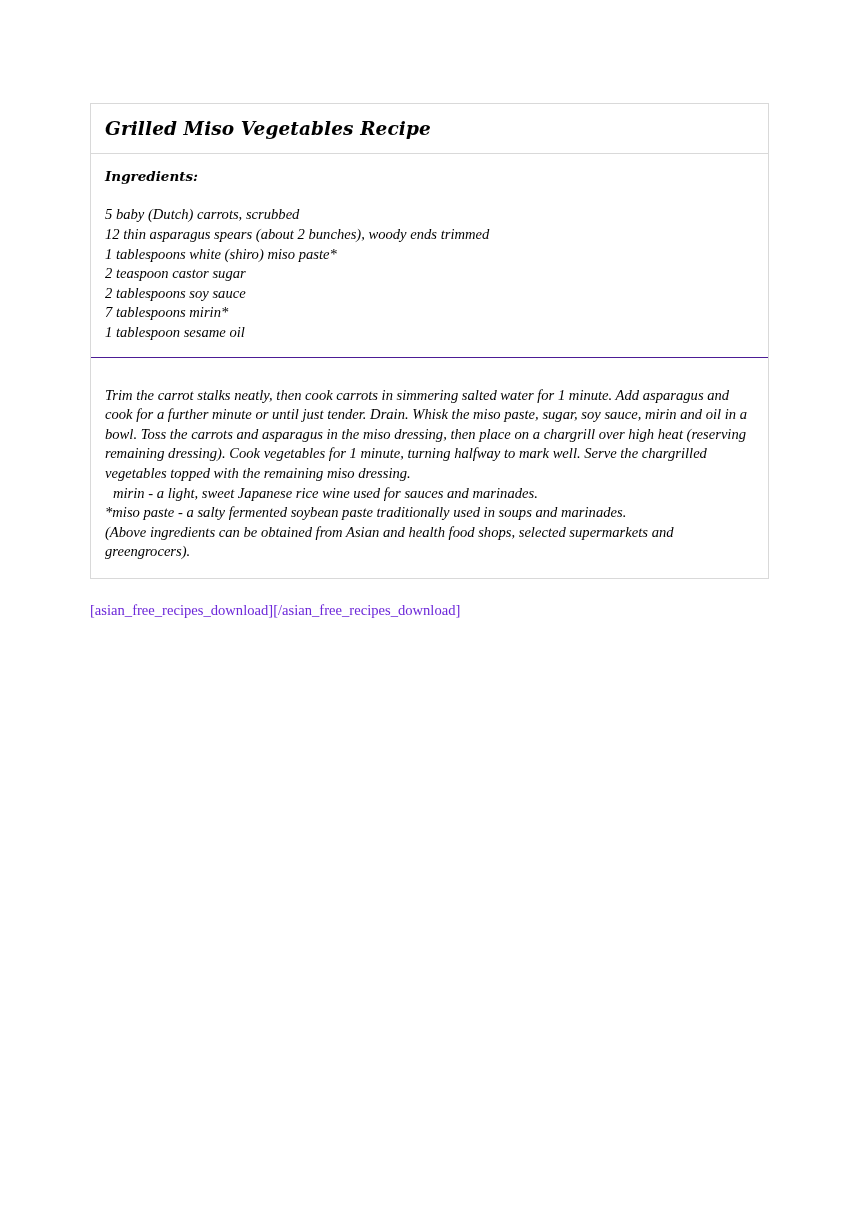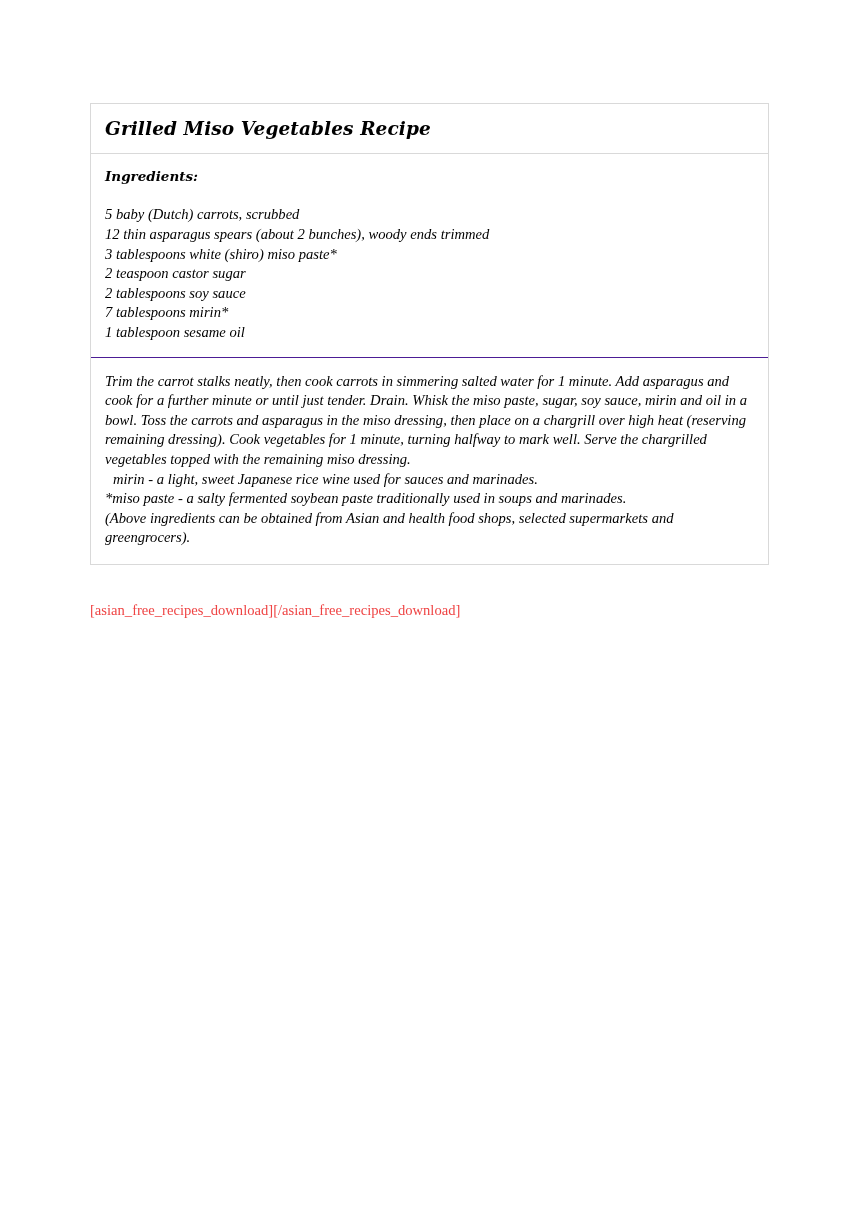--- a/index.html
+++ b/index.html
@@ -62,21 +62,21 @@
     margin: 19px 0 0 0;
     padding: 0;
     list-style: none;
   }
   .ingredients-list li {
     font-size: 14.6px;
     line-height: 19.6px;
     white-space: nowrap;
   }
   .method-body {
-    margin-top: 2px;
+    margin-top: 16px;
   }
   .method-body p {
     margin: 0;
     font-size: 14.6px;
     line-height: 19.6px;
     text-align: left;
   }
   .method-note {
     margin: 0;
     font-size: 14.6px;
@@ -84,42 +84,42 @@
   }
   .method-note.indent {
     padding-left: 8px;
   }
   .footer-link {
     position: absolute;
     left: 90px;
     top: 601px;
     font-size: 14.6px;
     line-height: 19.6px;
-    color: #ef4444;
+    color: #6d28d9;
     text-decoration: none;
     white-space: nowrap;
   }
 </style>
 </head>
 <body>
 
 <div class="page">
 
   <div class="recipe-card">
 
     <div class="card-header">
       <h1 class="card-title">Grilled Miso Vegetables Recipe</h1>
     </div>
 
     <div class="card-section">
       <div class="section-label">Ingredients:</div>
       <ul class="ingredients-list">
         <li>5 baby (Dutch) carrots, scrubbed</li>
         <li>12 thin asparagus spears (about 2 bunches), woody ends trimmed</li>
-        <li>3 tablespoons white (shiro) miso paste*</li>
+        <li>1 tablespoons white (shiro) miso paste*</li>
         <li>2 teaspoon castor sugar</li>
         <li>2 tablespoons soy sauce</li>
         <li>7 tablespoons mirin*</li>
         <li>1 tablespoon sesame oil</li>
       </ul>
     </div>
 
     <div class="card-section last">
       <div class="method-body">
         <p>Trim the carrot stalks neatly, then cook carrots in simmering salted water for 1 minute.  Add asparagus and cook for a further minute or until just tender.  Drain.  Whisk the miso paste, sugar, soy sauce, mirin and oil in a bowl.  Toss the carrots and asparagus in the miso dressing, then place on a chargrill over high heat (reserving remaining dressing).  Cook vegetables for 1 minute, turning halfway to mark well.  Serve the chargrilled vegetables topped with the remaining miso dressing.</p>

